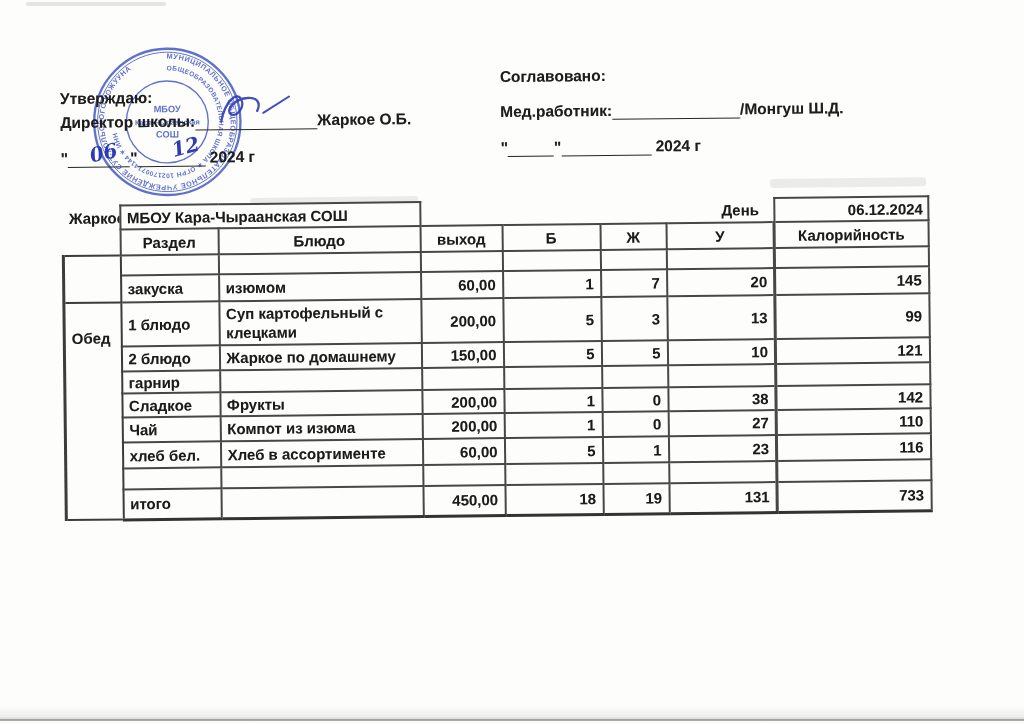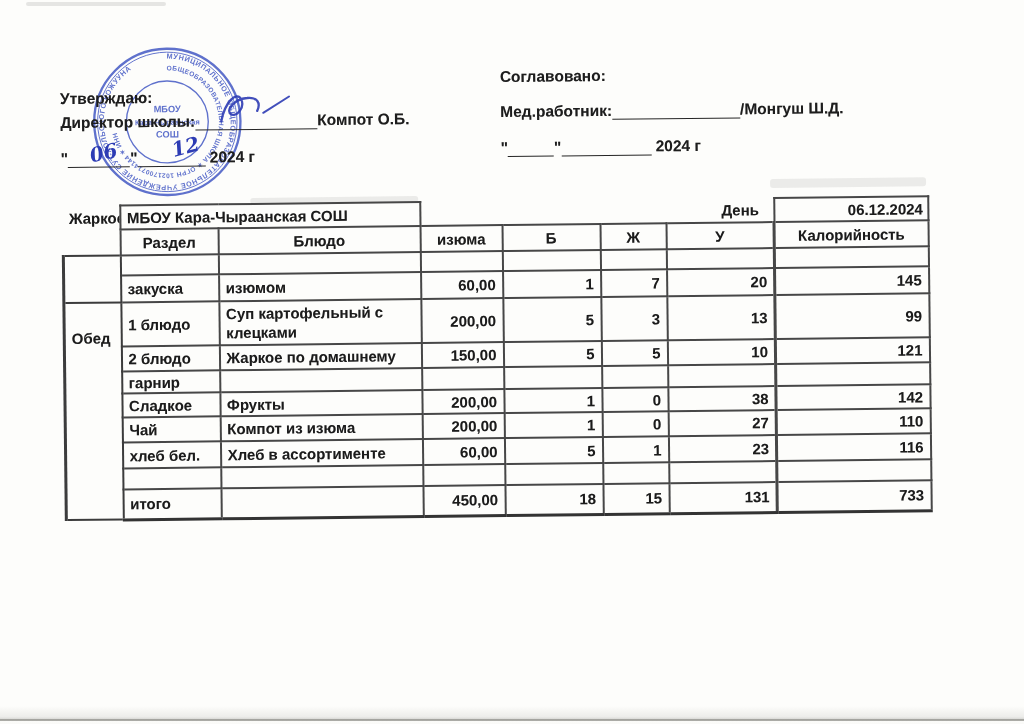--- a/index.html
+++ b/index.html
@@ -64,21 +64,21 @@
       <textPath href="#innerPath">ОБЩЕОБРАЗОВАТЕЛЬНАЯ ШКОЛА ✶ ОГРН 1021700714144 ✶ ИНН</textPath>
     </text>
     <text x="80" y="70" text-anchor="middle" fill="var(--stamp,#3d53c2)" font-size="9.5" font-weight="700" font-family="Liberation Sans, sans-serif">МБОУ</text>
     <text x="80" y="83" text-anchor="middle" fill="var(--stamp,#3d53c2)" font-size="7.6" font-weight="700" font-family="Liberation Sans, sans-serif">Кара-Чыраанская</text>
     <text x="80" y="96" text-anchor="middle" fill="var(--stamp,#3d53c2)" font-size="9.5" font-weight="700" font-family="Liberation Sans, sans-serif">СОШ</text>
   </svg>
 
   <div class="abs txt" style="left:63px;top:85px;">Утверждаю:</div>
 
   <div class="abs txt" style="left:63px;top:109px;">
-    <span>Директор школы:</span><span class="uline" style="width:122px;"></span><span>Компот О.Б.</span>
+    <span>Директор школы:</span><span class="uline" style="width:122px;"></span><span>Жаркое О.Б.</span>
   </div>
 
   <div class="abs txt" style="left:63px;top:145px;">
     <span>"</span><span class="uline" style="width:62px;"></span><span>"</span><span class="uline" style="width:68px;"></span>
     <span>2024 г</span>
   </div>
 
   <svg class="abs" style="left:218px;top:84px;" width="112" height="46" viewBox="0 0 112 46">
     <path d="M6,34 C10,14 22,4 26,12 C30,20 22,30 16,27 C10,24 18,12 32,11 C42,10 46,16 42,24" fill="none" stroke="#2d3cb4" stroke-width="2.3" stroke-linecap="round" opacity=".9"></path>
     <path d="M48,26 L74,10" fill="none" stroke="#2d3cb4" stroke-width="2" stroke-linecap="round" opacity=".9"></path>
@@ -118,21 +118,21 @@
       <td></td>
       <td></td>
       <td></td>
       <td class="daylbl">День</td>
       <td class="b datecell">06.12.2024</td>
     </tr>
     <tr class="r-head">
       <td></td>
       <td class="b ctr">Раздел</td>
       <td class="b ctr">Блюдо</td>
-      <td class="b ctr">изюма</td>
+      <td class="b ctr">выход</td>
       <td class="b ctr">Б</td>
       <td class="b ctr">Ж</td>
       <td class="b ctr">У</td>
       <td class="b ctr kcal">Калорийность</td>
     </tr>
     <tr class="r2">
       <td class="outer" rowspan="2"></td>
       <td class="b"></td>
       <td class="b"></td>
       <td class="b num"></td>
@@ -212,21 +212,21 @@
       <td class="b num"></td>
       <td class="b num"></td>
       <td class="b num"></td>
       <td class="b num kcal"></td>
     </tr>
     <tr class="r11 last">
       <td class="b">итого</td>
       <td class="b"></td>
       <td class="b num">450,00</td>
       <td class="b num">18</td>
-      <td class="b num">15</td>
+      <td class="b num">19</td>
       <td class="b num">131</td>
       <td class="b num kcal">733</td>
     </tr>
   </tbody>
     </table>
 
 </div>
 
 <div id="edge-bottom"></div>
 <div id="edge-bottom-line"></div>

